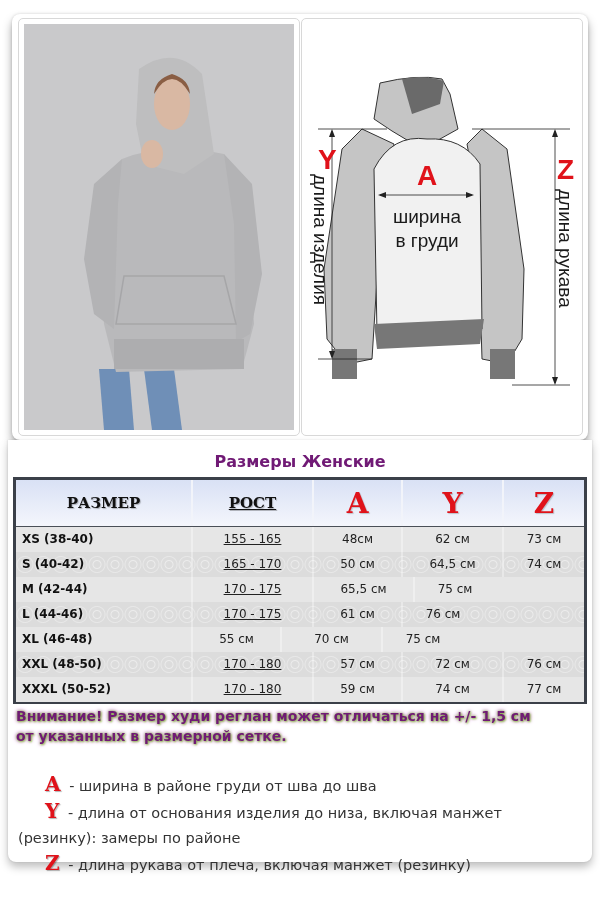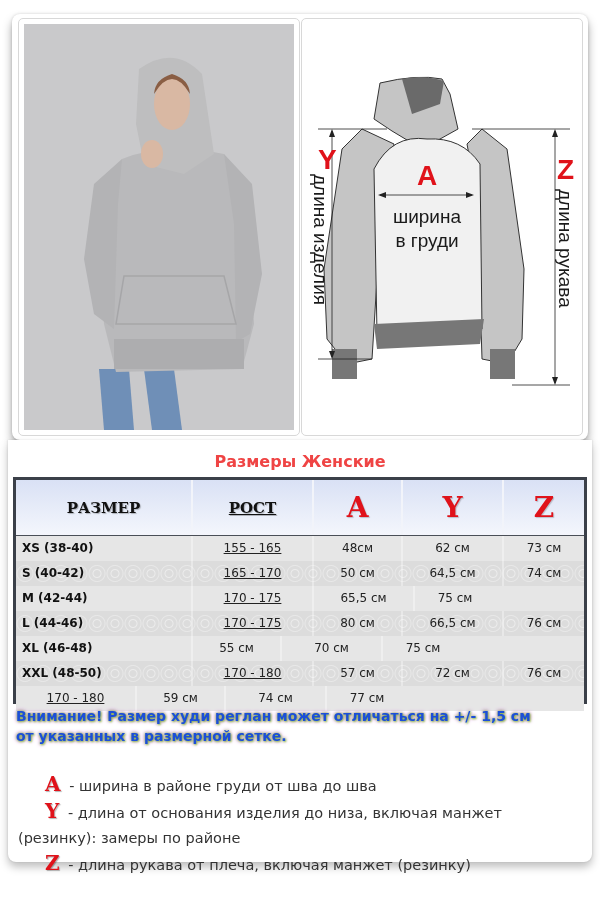--- a/index.html
+++ b/index.html
@@ -24,28 +24,28 @@
   }
   .diagram-frame svg, .photo svg { position: absolute; left: 0; top: 0; }
 
   .bottom-card {
     position: absolute; left: 8px; top: 440px; width: 584px; height: 422px;
     background: #fff; border-radius: 0 0 8px 8px;
     box-shadow: 0 5px 8px rgba(0,0,0,0.25), -1px 0 2px rgba(0,0,0,0.06), 1px 0 2px rgba(0,0,0,0.06);
   }
   .section-title {
     position: absolute; left: 0; top: 12px; width: 584px; text-align: center;
-    font-weight: bold; font-size: 16px; color: #ef4444;
+    font-weight: bold; font-size: 16px; color: #701a75;
   }
   .size-table {
     position: absolute; left: 5px; top: 37px; width: 574px; height: 227px;
     border: 3px solid #3b4049; background: #e4e4e4;
   }
   .thead {
-    display: flex; height: 56px;
+    display: flex; height: 47px;
     background: linear-gradient(#d9e1f5, #f4f6fc);
     border-bottom: 1px solid #4a4f57;
   }
   .th {
     display: flex; align-items: center; justify-content: center;
     border-right: 2px solid #f2f4fa;
     font-family: "DejaVu Serif", serif; font-weight: bold; font-size: 15px; color: #111;
     text-shadow: 1px 1px 1px rgba(0,0,0,0.25);
   }
   .th.letter { color: #e0121a; font-size: 28px; text-shadow: 1px 1px 1px rgba(0,0,0,0.2); }
@@ -57,21 +57,21 @@
   .trow .td.size { text-align: left; padding-left: 6px; font-weight: bold; color: #111; }
   .trow.odd { background: #e6e6e6; }
   .trow.even {
     background-color: #dcdcdc;
     background-image: radial-gradient(circle, transparent 3px, rgba(255,255,255,0.45) 4px, transparent 5px, transparent 7px, rgba(255,255,255,0.35) 8px, transparent 9px);
     background-size: 18px 25px;
   }
 
   .warning {
     position: absolute; left: 8px; top: 266px; width: 570px;
-    font-weight: bold; font-size: 14px; line-height: 20px; color: #1d4ed8;
+    font-weight: bold; font-size: 14px; line-height: 20px; color: #701a75;
     text-shadow: 0 0 3px #7ad130, 0 0 4px #c53adf, 1px 1px 2px #a0e050;
   }
   .legend { position: absolute; left: 37px; top: 332px; width: 540px; font-size: 14.5px; color: #333; line-height: 25px; }
   .legend .item { display: block; }
   .legend .letter {
     font-family: "DejaVu Serif", serif; font-weight: bold; color: #e0121a; font-size: 20px;
     text-shadow: 1px 1px 1px rgba(0,0,0,0.3); margin-right: 4px;
   }
 </style>
 </head>
@@ -171,38 +171,38 @@
     </div>
     <div class="trow odd">
       <div class="td c0 size">M (42-44)</div>
       <div class="td c1">170 - 175</div>
       <div class="td c3">65,5 см</div>
       <div class="td c4">75 см</div>
     </div>
     <div class="trow even">
       <div class="td c0 size">L (44-46)</div>
       <div class="td c1">170 - 175</div>
-      <div class="td c2">80 см</div>
-      <div class="td c3">66,5 см</div>
+      <div class="td c2">61 см</div>
       <div class="td c4">76 см</div>
     </div>
     <div class="trow odd">
       <div class="td c0 size">XL (46-48)</div>
       <div class="td c2">55 см</div>
       <div class="td c3">70 см</div>
       <div class="td c4">75 см</div>
     </div>
     <div class="trow even">
       <div class="td c0 size">XXL (48-50)</div>
       <div class="td c1">170 - 180</div>
       <div class="td c2">57 см</div>
       <div class="td c3">72 см</div>
       <div class="td c4">76 см</div>
     </div>
     <div class="trow odd">
+      <div class="td c0 size">XXXL (50-52)</div>
       <div class="td c1">170 - 180</div>
       <div class="td c2">59 см</div>
       <div class="td c3">74 см</div>
       <div class="td c4">77 см</div>
     </div>
   </div>
 
   <div class="warning">
     <div>Внимание! Размер худи реглан может отличаться на +/- 1,5 см</div>
     <div>от указанных в размерной сетке.</div>

